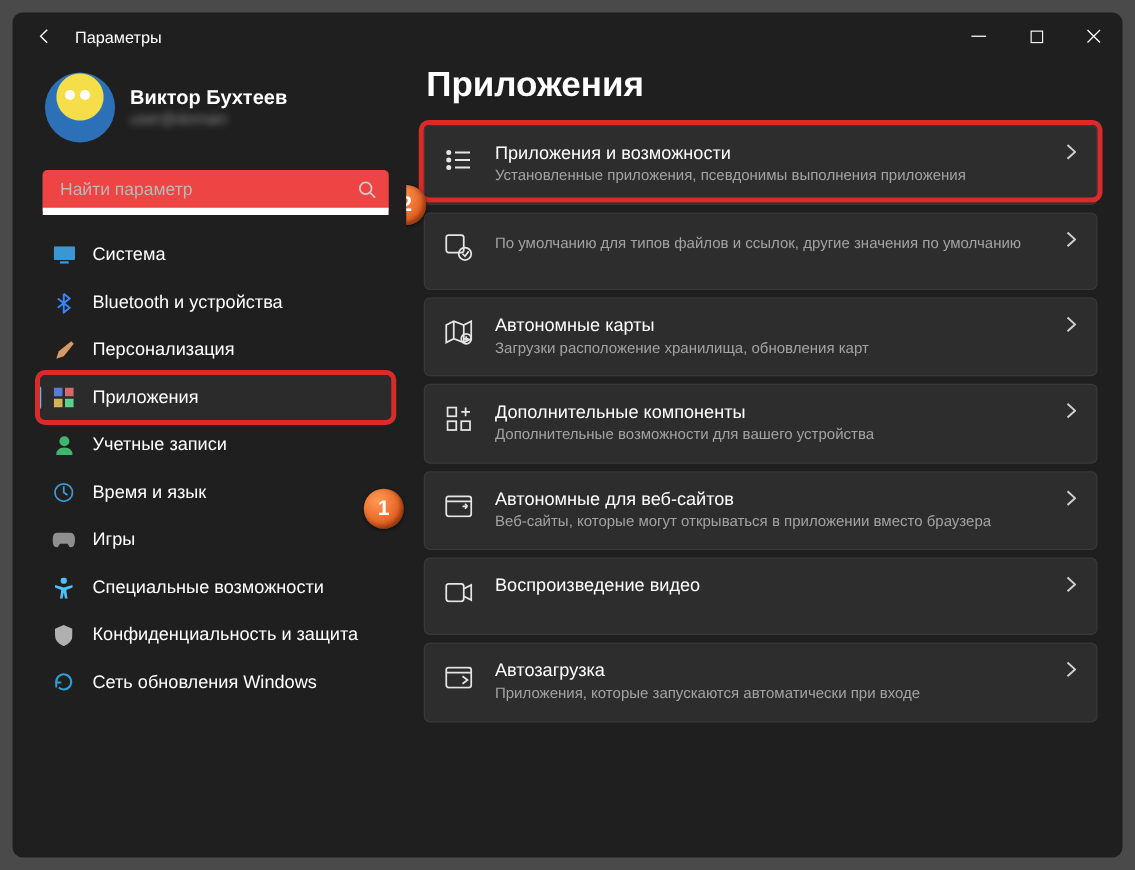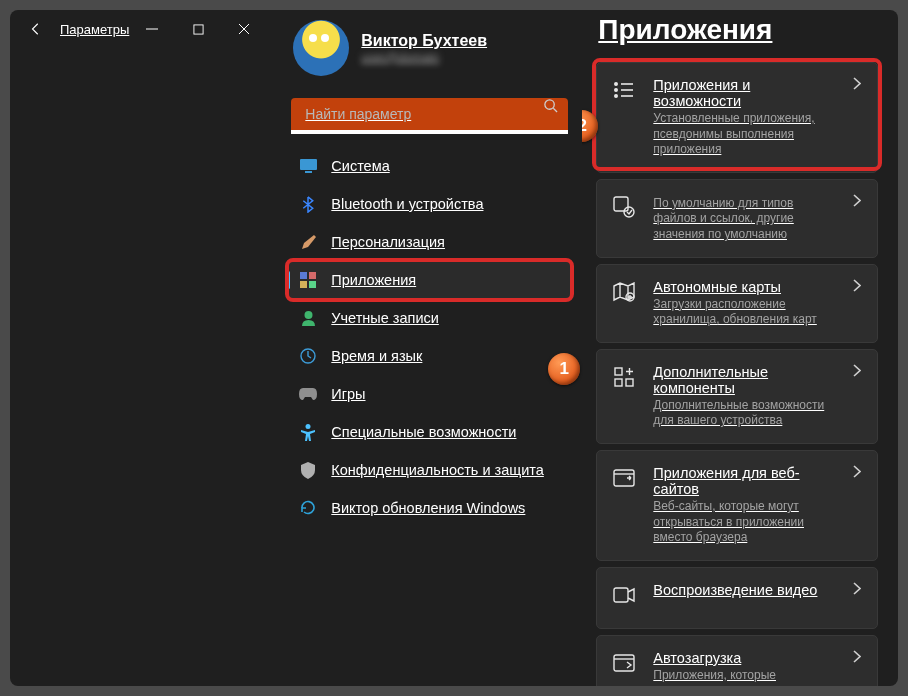--- a/index.html
+++ b/index.html
@@ -24,23 +24,22 @@
     height: 696px;
     overflow: hidden;
     position: relative;
   }
   .window {
     position: absolute;
     top: 10px; left: 10px; right: 10px; bottom: 10px;
     background: var(--bg);
     border-radius: 8px;
     display: flex;
-    flex-direction: row;
+    flex-direction: column;
     overflow: hidden;
-    text-decoration: underline;
   }
   
   .titlebar {
     height: 38px;
     display: flex;
     align-items: center;
     padding: 0 0 0 12px;
     font-size: 13px;
   }
   .titlebar .back {
@@ -91,24 +90,25 @@
   .profile .name { font-weight: 600; font-size: 16px; }
   .profile .email {
     font-size: 12.5px;
     color: #888;
     filter: blur(3px);
     user-select: none;
   }
   .searchbox {
     margin: 8px 4px 14px 4px;
     height: 36px;
-    background: #c2410c;
-    border-bottom: 4px solid #ffffff;
+    background: #ef4444;
+    border-bottom: 6px solid #ffffff;
     border-radius: 4px 4px 0 0;
     display: flex;
+    align-items: center;
     padding: 0 10px 0 12px;
   }
   .searchbox input {
     flex: 1;
     background: transparent;
     border: none;
     outline: none;
     color: var(--text);
     font-size: 14px;
   }
@@ -363,21 +363,21 @@
           <span>Конфиденциальность и защита</span>
         </div>
 
         <div class="nav-item">
           <span class="nicon ic-upd">
             <svg width="16" height="16" viewBox="0 0 16 16" fill="none" stroke="#2ea2d8" stroke-width="1.6">
                 <path d="M2 8 A6 6 0 1 1 4 12"></path>
                 <path d="M2 12 L2 8 L6 8" fill="none"></path>
               </svg>
           </span>
-          <span>Виктор обновления Windows</span>
+          <span>Сеть обновления Windows</span>
         </div>
 
         <div class="badge" style="top:205px; right:-8px;">1</div>
 
       </div>
     </div>
 
     <div class="main">
       <div class="page-title">Приложения</div>
 
@@ -466,21 +466,21 @@
 
       <div class="card">
         <span class="cicon">
           <svg width="22" height="18" viewBox="0 0 22 18" fill="none" stroke="#e6e6e6" stroke-width="1.4">
               <rect x="1" y="1" width="20" height="16" rx="2"></rect>
               <path d="M1 5 H21"></path>
               <path d="M14 9 L18 9 M18 9 L16 7 M18 9 L16 11"></path>
             </svg>
         </span>
         <div class="ctext">
-          <div class="ctitle">Приложения для веб-сайтов</div>
+          <div class="ctitle">Автономные для веб-сайтов</div>
           <div class="cdesc">Веб-сайты, которые могут открываться в приложении вместо браузера</div>
         </div>
         <span class="chevron">
           <svg width="8" height="13" viewBox="0 0 8 13" fill="none" stroke="#cfcfcf" stroke-width="1.6">
               <path d="M1 1 L7 6.5 L1 12"></path>
             </svg>
         </span>
       </div>
 
       <div class="card">

